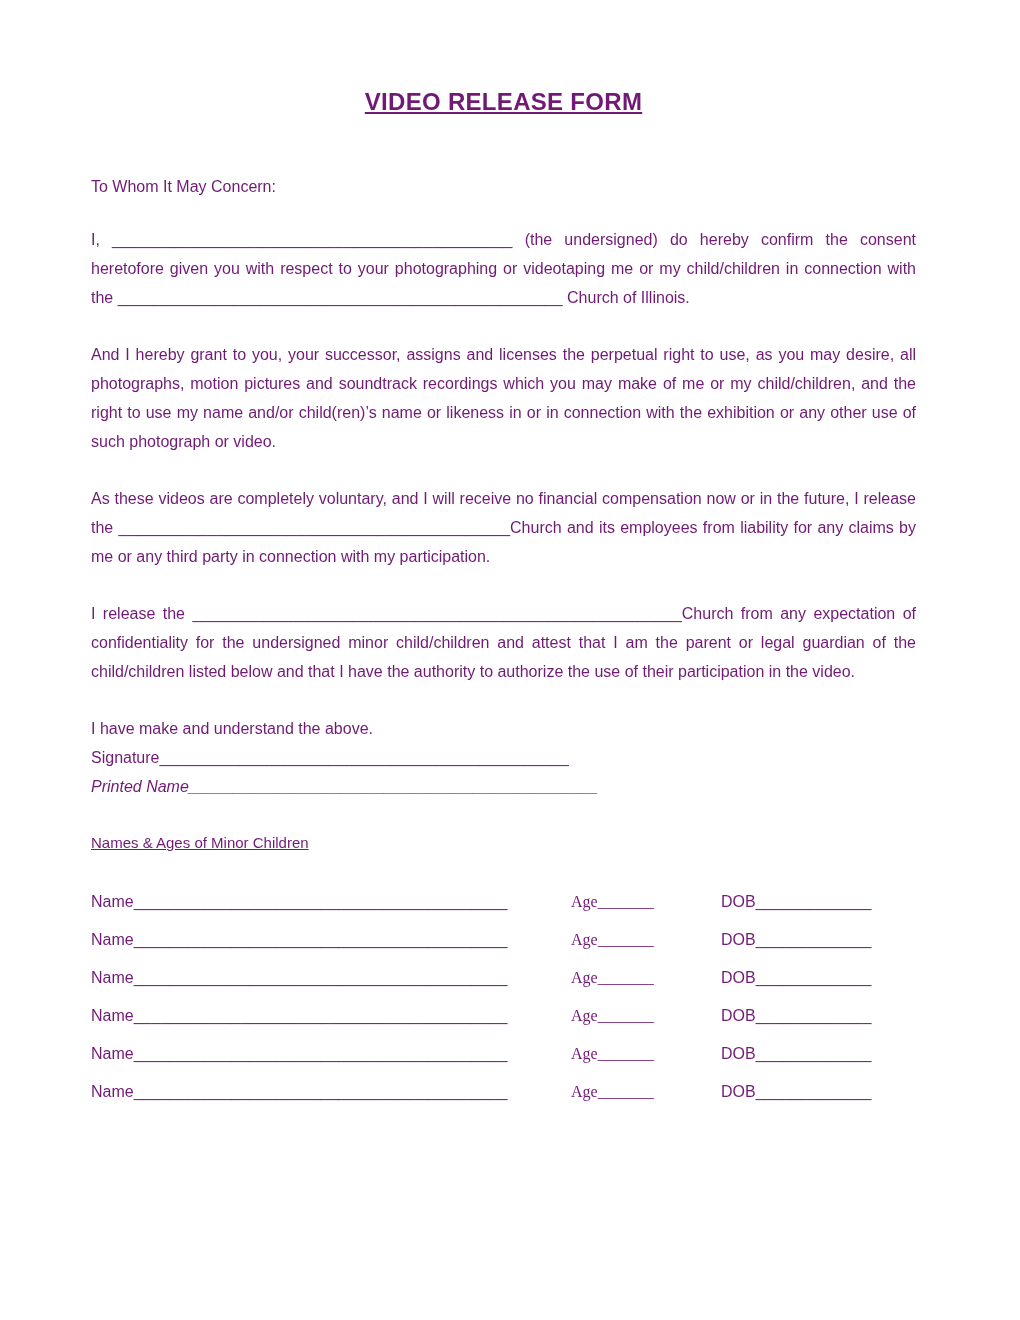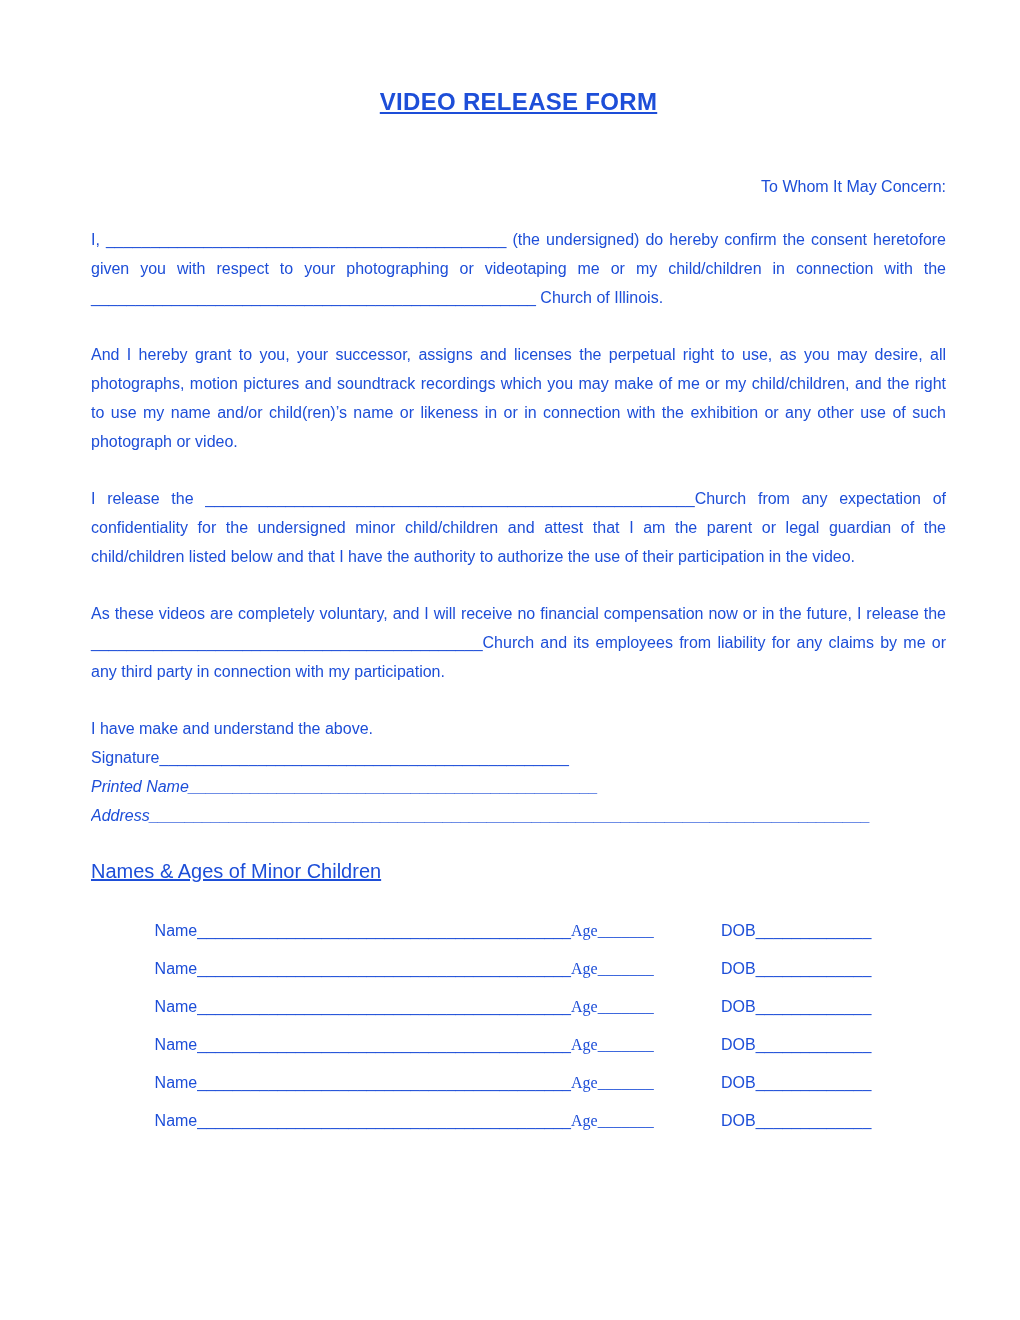--- a/index.html
+++ b/index.html
@@ -1,84 +1,83 @@
 <!DOCTYPE html>
 <html><head>
 <meta charset="utf-8">
 <style>
   * { box-sizing: border-box; }
   html, body { margin: 0; padding: 0; background: #ffffff; }
   .page {
     width: 1020px;
     min-height: 1320px;
     margin: 0 auto;
-    padding: 88px 74px 40px 91px;
+    padding: 88px 104px 40px 91px;
     font-family: "Liberation Sans", "DejaVu Sans", sans-serif;
     font-size: 16px;
     line-height: 29px;
-    color: #1d4ed8;
+    color: #701a75;
     background: #ffffff;
   }
   .title {
     font-size: 24px;
     font-weight: bold;
     text-decoration: underline;
     text-align: center;
     line-height: 28px;
     margin: 0 0 56px 0;
     letter-spacing: 0.3px;
   }
-  .salutation { margin: 0 0 24px 0; text-align: right; }
+  .salutation { margin: 0 0 24px 0; }
   .para {
     text-align: justify;
     margin: 0 0 28px 0;
     word-break: break-word;
   }
   .ack { margin: 0; }
   .sig-row { display: flex; gap: 30px; }
   .sig-left { flex: 0 0 541px; }
   .plain-line { margin: 0; white-space: nowrap; overflow: hidden; font-style: italic; }
   .children-heading {
-    font-size: 20px;
+    font-size: 15px;
     font-weight: normal;
     text-decoration: underline;
     margin: 27px 0 30px 0;
     line-height: 29px;
   }
   .child-row { display: flex; margin-bottom: 9px; }
-  .c-name { flex: 0 0 480px; text-align: right; }
+  .c-name { flex: 0 0 480px; }
   .c-age  { flex: 0 0 150px; font-family: Liberation Serif, serif; }
   .c-dob  { flex: 1 1 auto; }
 </style>
 </head>
 <body>
 
 <div class="page">
 
   <h1 class="title">VIDEO RELEASE FORM</h1>
 
   <p class="salutation">To Whom It May Concern:</p>
 
   <p class="para">I, _____________________________________________ (the undersigned) do hereby confirm the consent heretofore given you with respect to your photographing or videotaping me or my child/children in connection with the __________________________________________________ Church of Illinois.</p>
 
   <p class="para">And I hereby grant to you, your successor, assigns and licenses the perpetual right to use, as you may desire, all photographs, motion pictures and soundtrack recordings which you may make of me or my child/children, and the right to use my name and/or child(ren)’s name or likeness in or in connection with the exhibition or any other use of such photograph or video.</p>
 
+  <p class="para">As these videos are completely voluntary, and I will receive no financial compensation now or in the future, I release the ____________________________________________Church and its employees from liability for any claims by me or any third party in connection with my participation.</p>
+
   <p class="para">I release the _______________________________________________________Church from any expectation of confidentiality for the undersigned minor child/children and attest that I am the parent or legal guardian of the child/children listed below and that I have the authority to authorize the use of their participation in the video.</p>
-
-  <p class="para">As these videos are completely voluntary, and I will receive no financial compensation now or in the future, I release the ____________________________________________Church and its employees from liability for any claims by me or any third party in connection with my participation.</p>
 
   <p class="ack">I have make and understand the above.</p>
 
   <div class="sig-row">
     <span class="sig-left">Signature______________________________________________</span>
   </div>
 
   <p class="plain-line">Printed Name______________________________________________</p>
 
-  <p class="plain-line">Address_________________________________________________________________________________</p>
 
   <h2 class="children-heading">Names &amp; Ages of Minor Children</h2>
 
   <div class="child-row">
     <span class="c-name">Name__________________________________________</span>
     <span class="c-age">Age_______</span>
     <span class="c-dob">DOB_____________</span>
   </div>
 
   <div class="child-row">

